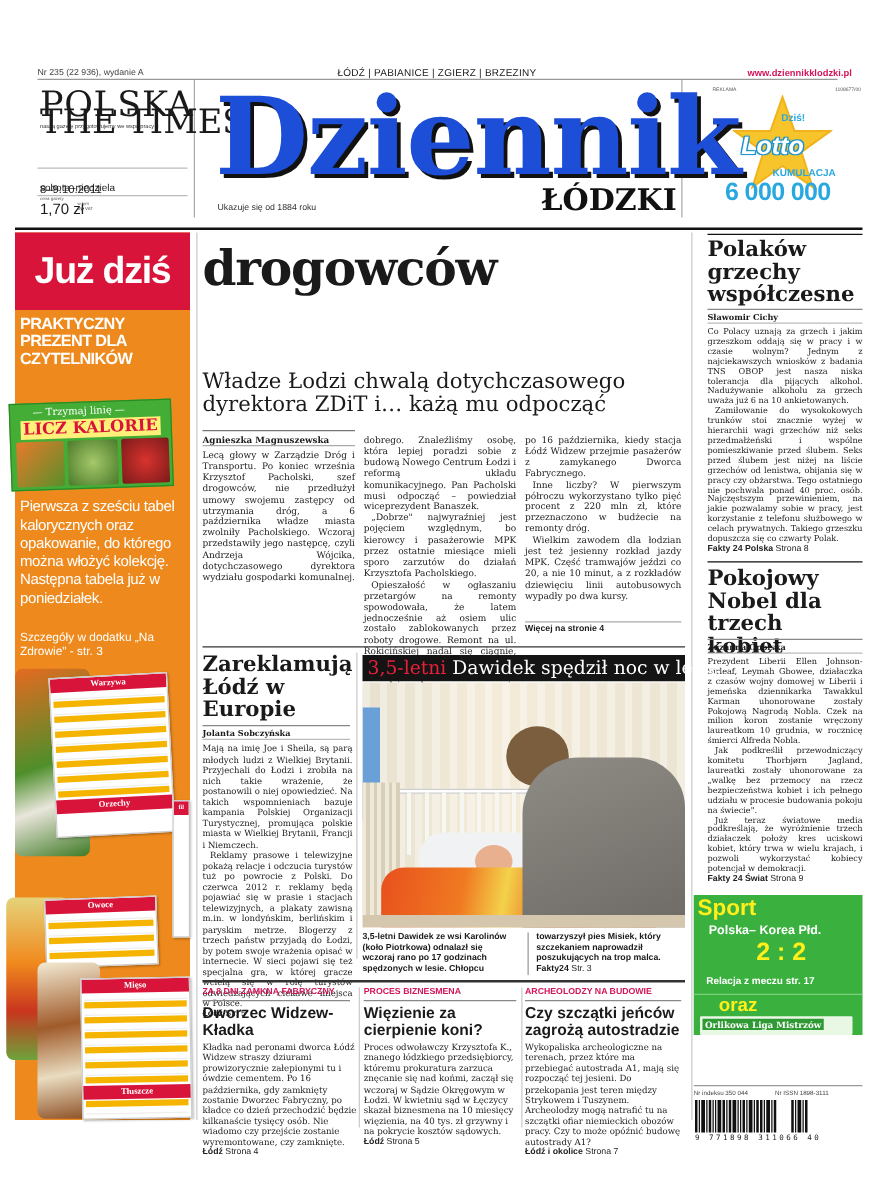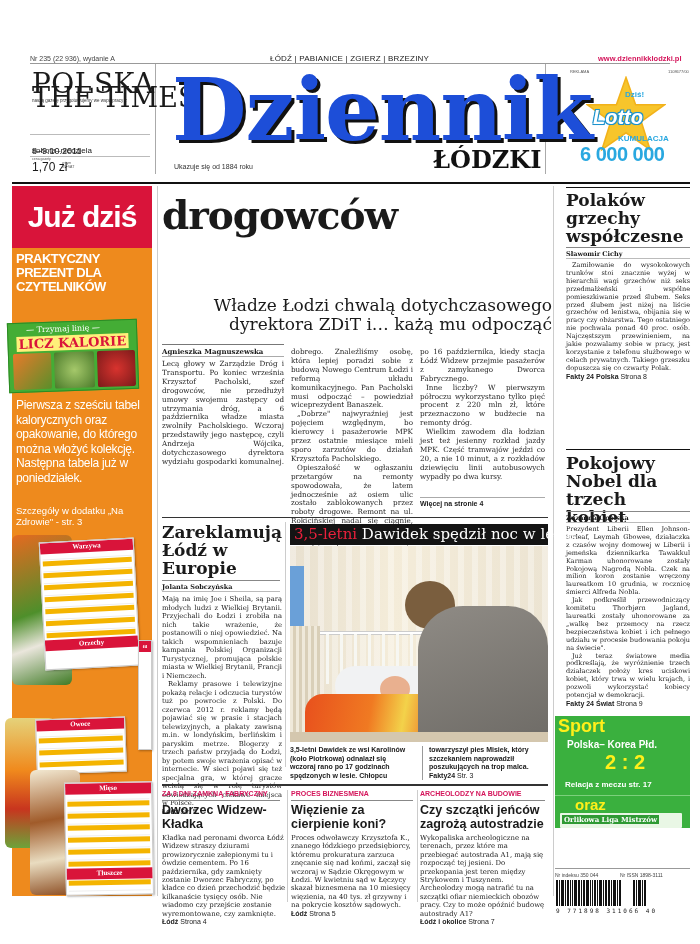--- a/index.html
+++ b/index.html
@@ -50,21 +50,21 @@
   #promo-details{left:16px;top:505px;width:135px;color:#fff;font-size:9.5px;line-height:11px}
   .table-card{position:absolute;background:#fff;border:1px solid #ccc;box-shadow:1px 1px 2px rgba(0,0,0,.3);overflow:hidden}
   .table-card .th{background:#d9143a;color:#fff;font-size:7px;font-weight:bold;text-align:center;height:11px;line-height:11px}
   .table-card .row{height:5px;margin:1px 2px}
   .table-card .row:nth-child(odd){background:#f4b400}
   .table-card .row:nth-child(even){background:#fff;border-bottom:1px solid #eee}
   .veg{position:absolute;border-radius:6px}
 
   
   #main-head{left:162px;top:192px;font-size:39px;line-height:47px;font-weight:bold;font-family:"DejaVu Serif",serif;letter-spacing:-1px}
-  #main-deck{left:162px;top:296px;width:390px;font-size:17px;line-height:19px;font-family:"DejaVu Serif",serif;text-align:right}
+  #main-deck{left:162px;top:296px;width:390px;font-size:17px;line-height:19px;font-family:"DejaVu Serif",serif;text-align:left}
   #main-byline{left:162px;top:347px;font-size:7px;font-weight:bold;font-family:"DejaVu Serif",serif}
   .col{position:absolute;font-size:7.2px;line-height:8.9px;text-align:justify;font-family:"DejaVu Serif",serif;color:#222}
   .col p{text-indent:6px}
   #more4{left:420px;top:500px;font-size:7px;font-weight:bold}
 
   
   #r1-head{left:566px;top:191px;font-size:17px;line-height:18px;font-weight:bold;font-family:"DejaVu Serif",serif}
   #r1-by{left:566px;top:250px;font-size:6.5px;font-weight:bold;font-family:"DejaVu Serif",serif}
   #r2-head{left:566px;top:454px;font-size:17px;line-height:18px;font-weight:bold;font-family:"DejaVu Serif",serif}
   #r2-by{left:566px;top:514px;font-size:6.5px;font-weight:bold;font-family:"DejaVu Serif",serif}
@@ -235,20 +235,21 @@
 
 <div class="thick" style="left:162px;top:517px;width:386px;height:1px;background:#333"></div>
 <div class="vr" style="left:553px;top:186px;height:710px;background:#ccc"></div>
 
 <div class="thick" style="left:566px;top:187px;width:124px;height:1px"></div>
 <div class="abs" id="r1-head" style="width:110px">Polaków grzechy współczesne</div>
 <div class="hr" style="left:566px;top:247px;width:124px;background:#888"></div>
 <div class="abs" id="r1-by">Sławomir Cichy</div>
 <div class="hr" style="left:566px;top:258px;width:124px;background:#bbb"></div>
 <div class="rcol" style="top:262px">
+  <p>Co Polacy uznają za grzech i jakim grzeszkom oddają się w pracy i w czasie wolnym? Jednym z najciekawszych wniosków z badania TNS OBOP jest nasza niska tolerancja dla pijących alkohol. Nadużywanie alkoholu za grzech uważa już 6 na 10 ankietowanych.</p>
   <p style="text-indent:6px">Zamiłowanie do wysokokowych trunków stoi znacznie wyżej w hierarchii wagi grzechów niż seks przedmałżeński i wspólne pomieszkiwanie przed ślubem. Seks przed ślubem jest niżej na liście grzechów od lenistwa, obijania się w pracy czy obżarstwa. Tego ostatniego nie pochwala ponad 40 proc. osób. Najczęstszym przewinieniem, na jakie pozwalamy sobie w pracy, jest korzystanie z telefonu służbowego w celach prywatnych. Takiego grzeszku dopuszcza się co czwarty Polak.</p>
   <div class="ref"><b>Fakty 24 Polska</b> <span>Strona 8</span></div>
 </div>
 
 <div class="thick" style="left:566px;top:449px;width:124px;height:1px"></div>
 <div class="abs" id="r2-head" style="width:110px">Pokojowy Nobel dla trzech kobiet</div>
 <div class="hr" style="left:566px;top:511px;width:124px;background:#888"></div>
 <div class="abs" id="r2-by">Zuzanna Opolska</div>
 <div class="hr" style="left:566px;top:522px;width:124px;background:#bbb"></div>
 <div class="rcol" style="top:526px">

